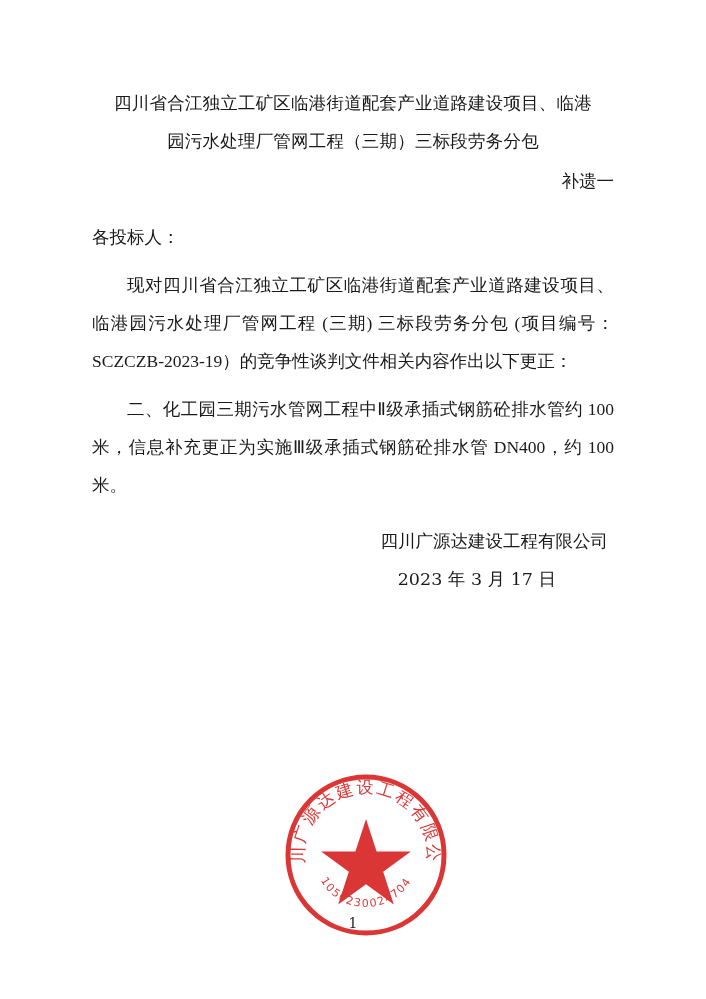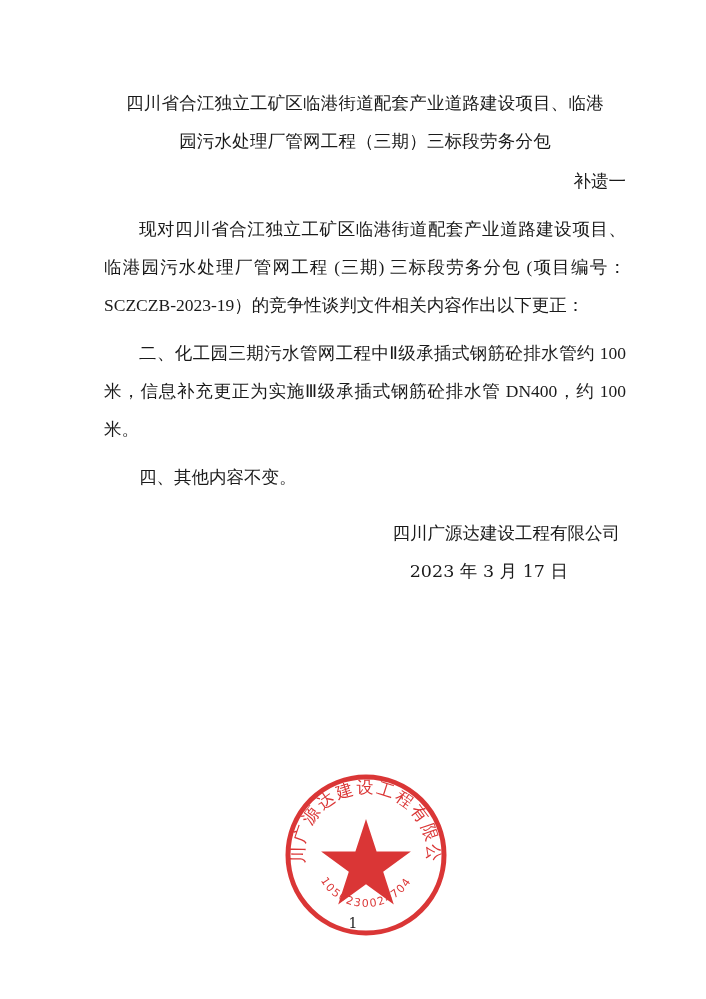--- a/index.html
+++ b/index.html
@@ -16,21 +16,21 @@
   .page {
     position: relative;
     width: 706px;
     height: 999px;
     background: #ffffff;
     box-sizing: border-box;
     overflow: hidden;
   }
   .page-inner {
     position: absolute;
-    left: 104px;
+    left: 92px;
     top: 0;
     width: 522px;
     height: 999px;
   }
   .doc-title {
     margin-top: 84px;
     text-align: center;
     font-size: 17.5px;
     line-height: 38px;
     color: #1a1a1a;
@@ -109,24 +109,24 @@
 <div class="page">
   <div class="page-inner">
 
     <div class="doc-title">
       <span>四川省合江独立工矿区临港街道配套产业道路建设项目、临港</span>
       <span class="line2">园污水处理厂管网工程（三期）三标段劳务分包</span>
     </div>
 
     <div class="doc-subtitle">补遗一</div>
 
+    <div class="salutation">各投标人：</div>
 
     <div class="para">现对四川省合江独立工矿区临港街道配套产业道路建设项目、临港园污水处理厂管网工程 (三期) 三标段劳务分包 (项目编号：SCZCZB-2023-19）的竞争性谈判文件相关内容作出以下更正：</div>
     <div class="para">二、化工园三期污水管网工程中Ⅱ级承插式钢筋砼排水管约 100 米，信息补充更正为实施Ⅲ级承插式钢筋砼排水管 DN400，约 100 米。</div>
-    <div class="para">四、其他内容不变。</div>
 
     <div class="sign-block">
       <div class="sign-line">四川广源达建设工程有限公司</div>
       <div class="sign-line sign-date">2023 年 3 月 17 日</div>
     </div>
   </div>
 
   <div class="seal">
     <svg width="168" height="168" viewBox="0 0 168 168" xmlns="http://www.w3.org/2000/svg">
       <defs>

